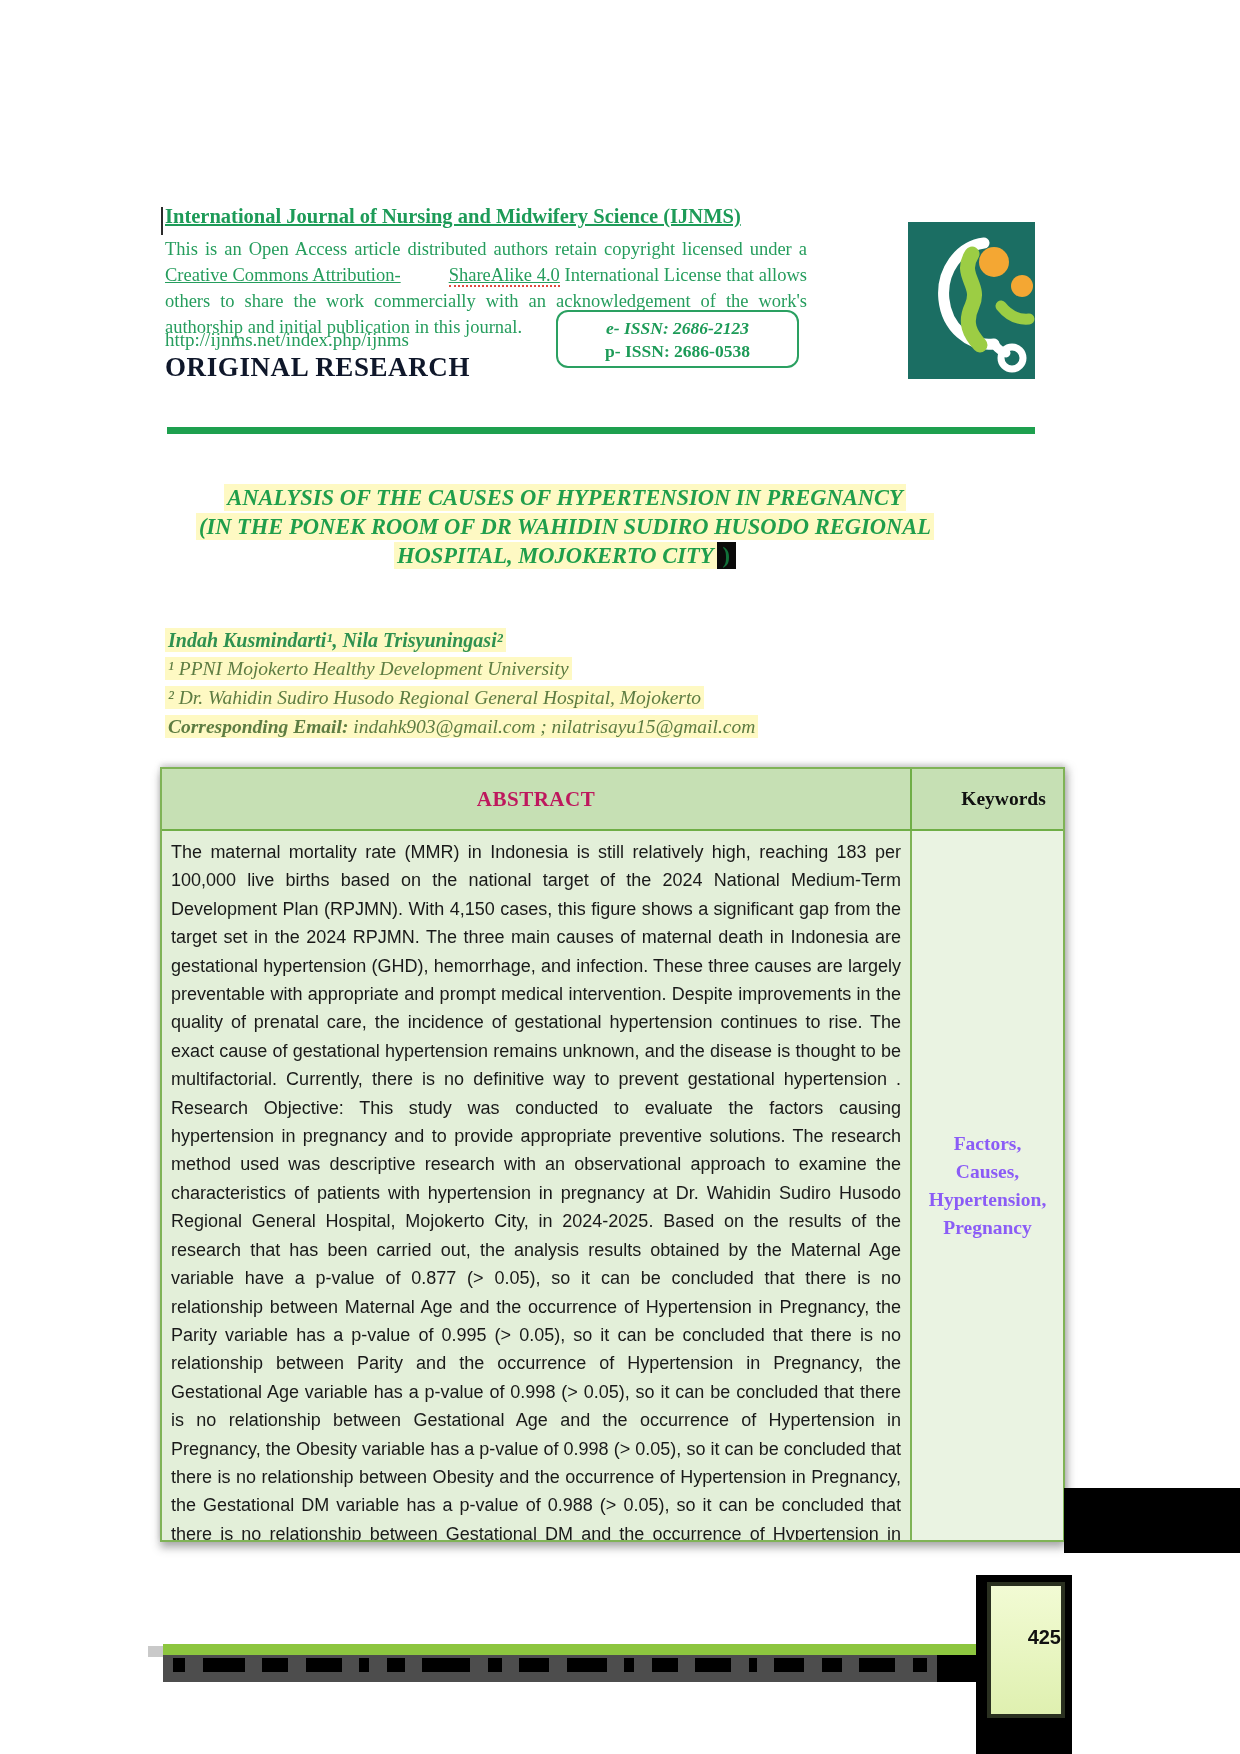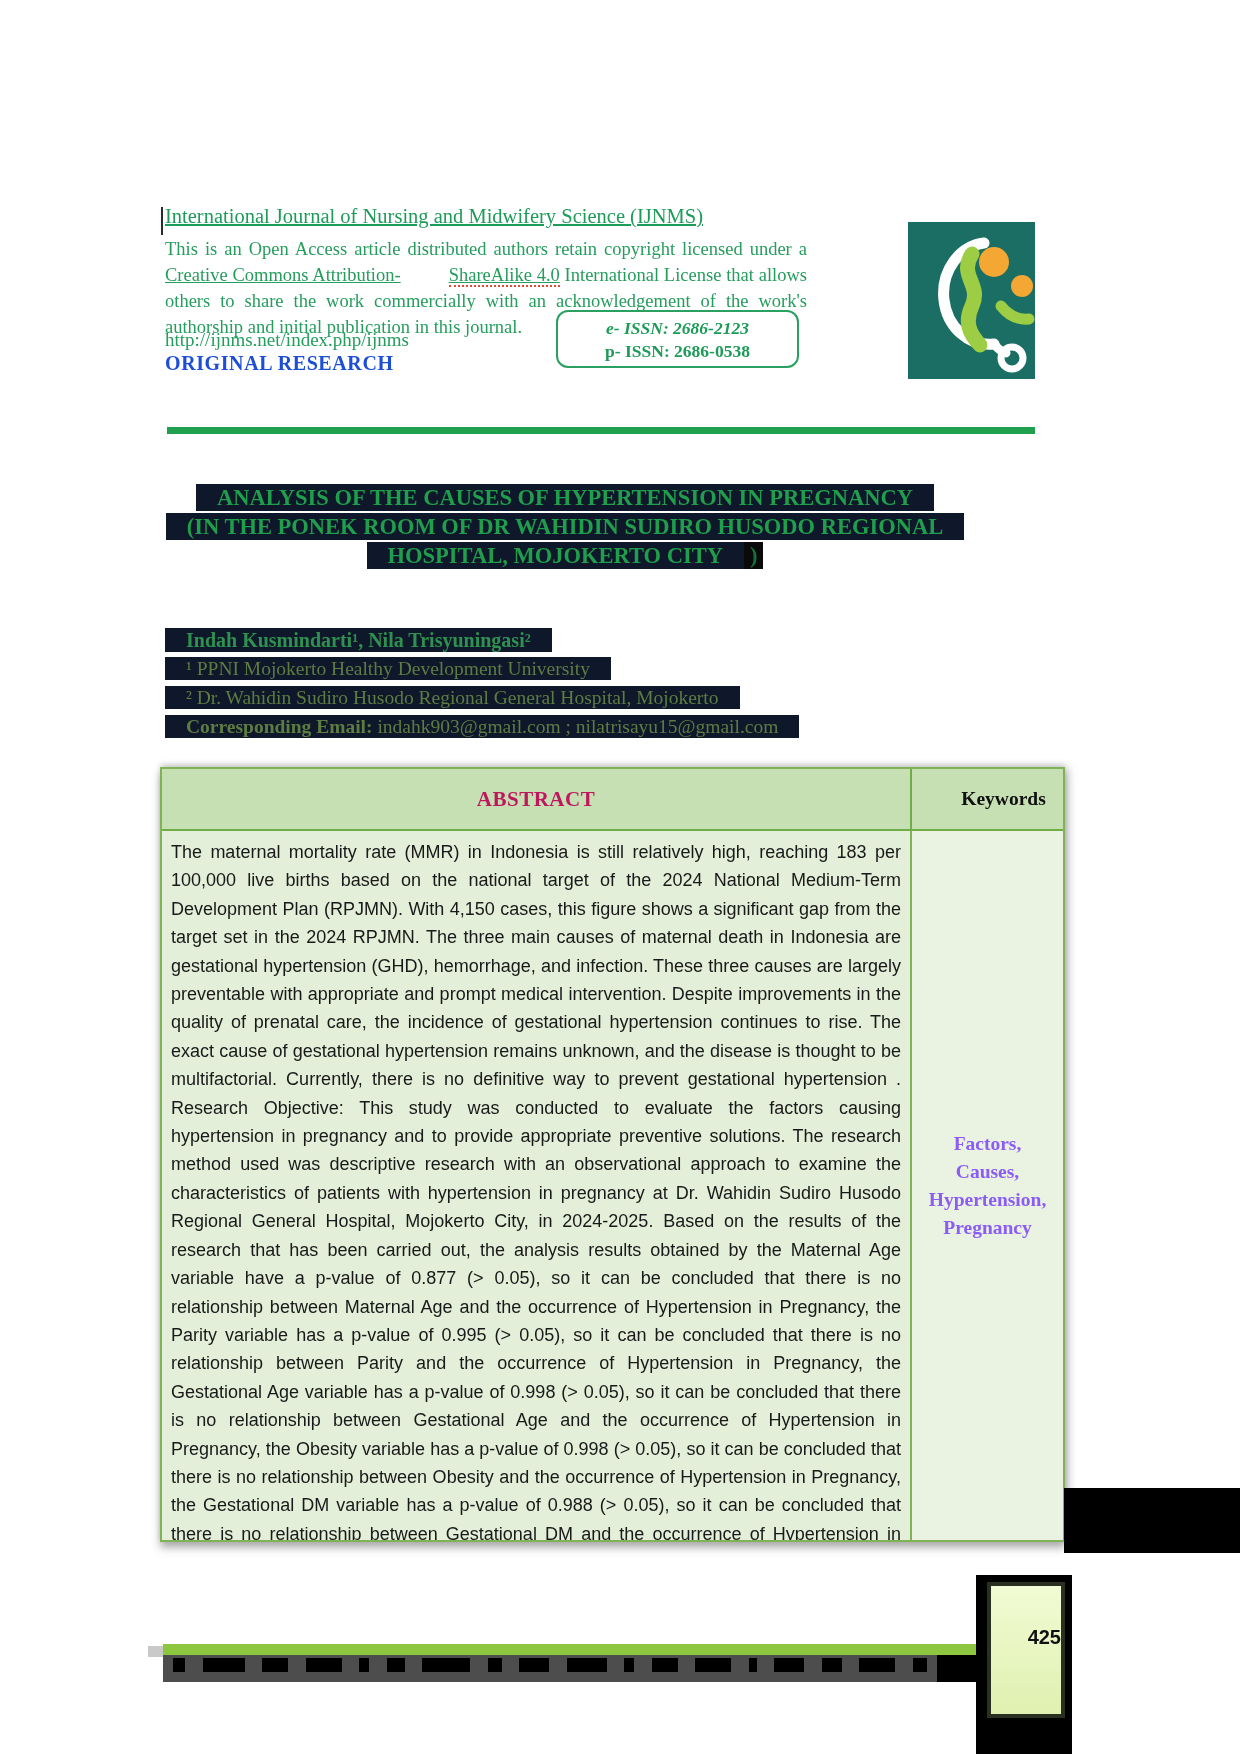--- a/index.html
+++ b/index.html
@@ -4,41 +4,41 @@
 <style>
   * { margin:0; padding:0; box-sizing:border-box; }
   html,body { background:#ffffff; }
   .page { position:relative; width:1240px; height:1754px; background:#fff; overflow:hidden;
           font-family:"Liberation Serif", serif; }
 
   
   .text-cursor { position:absolute; left:161px; top:207px; width:2px; height:28px; background:#2b2b2b; }
   .journal-title { position:absolute; left:165px; top:205px; width:680px;
 .                  ;}
-  .journal-title { font-weight:normal; font-size:20.5px; color:#1d9b58;
+  .journal-title { font-weight:bold; font-size:20.5px; color:#1d9b58;
                    text-decoration:underline; text-decoration-thickness:2px; }
   .license { position:absolute; left:165px; top:236px; width:642px;
              font-size:18.5px; line-height:26px; color:#259d5d; text-align:justify; }
   .cc-link { color:#259d5d; text-decoration:underline; cursor:pointer; }
   .squiggle { border-bottom:2px dotted #e04a3f;margin-left:48px; }
   .journal-url { position:absolute; left:165px; top:329px; font-size:19px; color:#259d5d; }
-  .article-type { position:absolute; left:165px; top:352px; font-size:20px; font-weight:bold;
-                  letter-spacing:.6px; color:#1d4ed8; }
+  .article-type { position:absolute; left:165px; top:352px; font-size:27px; font-weight:bold;
+                  letter-spacing:.6px; color:#0f172a; }
   .issn-box { position:absolute; left:556px; top:310px; width:243px; height:58px;
               border:2px solid #2aa061; border-radius:12px; text-align:center;
               padding-top:5px; font-size:17.5px; line-height:23px; color:#1d9b58; background:#fff; }
   .issn-box .e { font-style:italic; font-weight:bold; }
   .issn-box .p { font-weight:bold; }
   .logo { position:absolute; left:908px; top:222px; width:127px; height:157px; }
   .green-bar { position:absolute; left:167px; top:427px; width:868px; height:7px; background:#1ea04f; }
 
   
   .title-block { position:absolute; left:150px; top:483px; width:830px; text-align:center;
                  font-weight:bold; font-size:22.5px; line-height:29px; color:#1f9e4b; }
-  .hl { background:#0f172a; padding:1px 21px; }
+  .hl { background:#fef9c3; padding:1px 3px;font-style:italic; }
   .hl-black { background:#0a0a0a; color:#11713a; padding:1px 6px; }
   .authors { position:absolute; left:165px; top:629px; font-size:19.5px; }
   .authors .row { height:29px; }
   .names { font-weight:bold; font-size:20px; color:#2f9150; }
   .aff { color:#5d7c42; }
   .corr-label { font-weight:bold; color:#5d7c42; }
 
   
   .abs-table { position:absolute; left:160px; top:767px; width:905px; height:775px;
                border:2px solid #7fb356; background:#e3efd9; display:flex; flex-direction:column;

